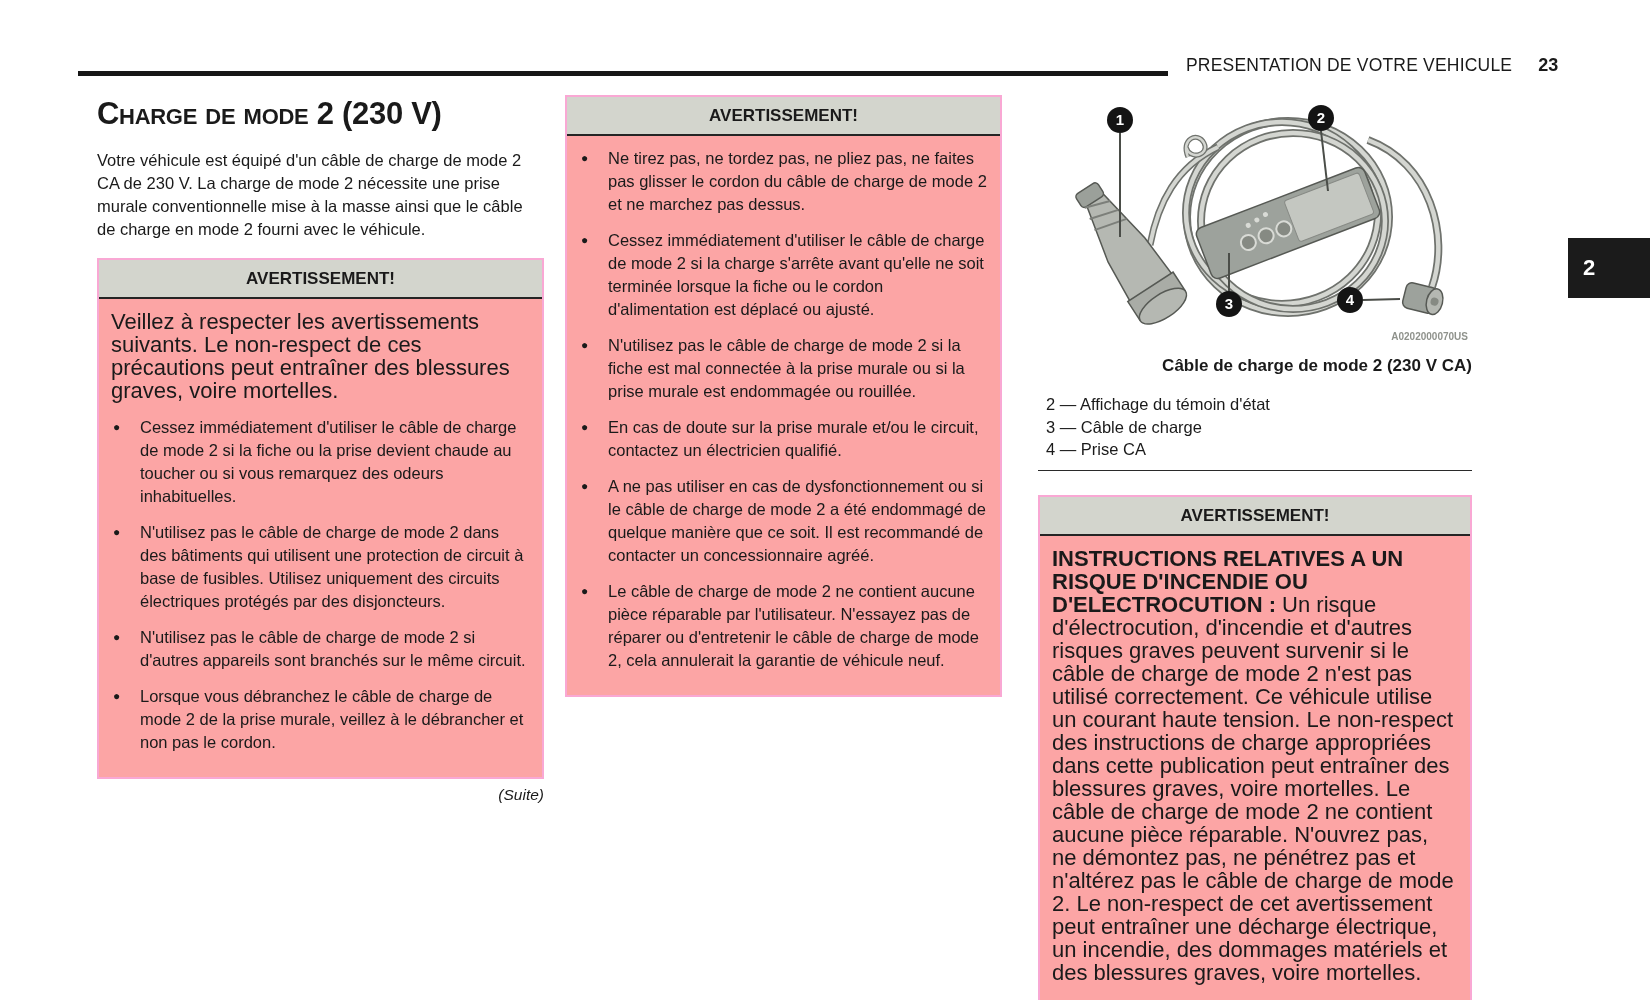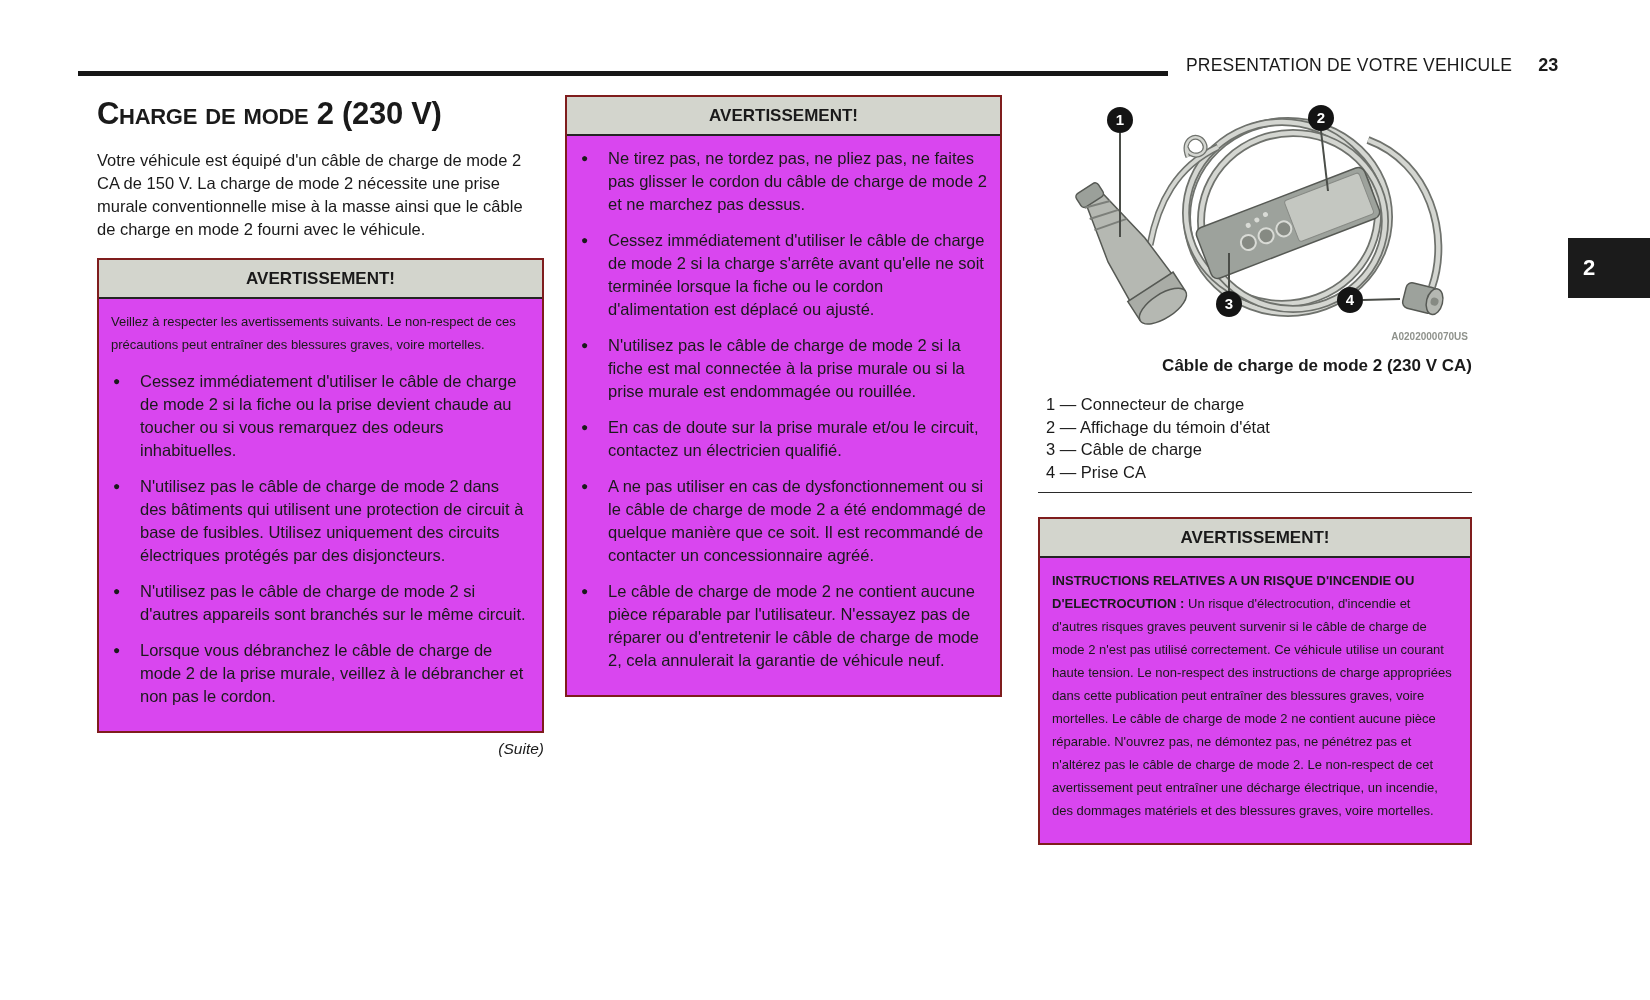--- a/index.html
+++ b/index.html
@@ -24,26 +24,26 @@
   .col-mid    { left: 565px; width: 437px; }
   .col-right  { left: 1038px; width: 434px; }
 
   h1.sec-heading { font-variant: small-caps; font-weight: bold; font-size: 31px;
                    letter-spacing: -0.3px; line-height: 34px; margin: 2px 0 18px 0; }
 
   p.body-text { font-size: 16.5px; line-height: 23px; }
   .intro { margin-bottom: 17px; }
 
   
-  .warnbox { border: 2px solid #7f1d1d; background: #d946ef; }
+  .warnbox { border: 2px solid #f9a8d4; background: #fca5a5; }
   .warnbox-header { background: #d3d5cd; border-bottom: 2px solid #242424;
                     text-align: center; font-weight: bold; font-size: 17px;
                     padding: 9px 4px 8px 4px; }
   .warnbox-body { padding: 11px 12px 21px 12px; }
-  .warnbox-body p.lead { font-size: 13px; line-height: 23px; margin-bottom: 14px; }
+  .warnbox-body p.lead { font-size: 22px; line-height: 23px; margin-bottom: 14px; }
   ul.warn-list { list-style: none; }
   ul.warn-list li { position: relative; padding-left: 29px; font-size: 16.5px;
                     line-height: 23px; margin-bottom: 13px; }
   ul.warn-list li:last-child { margin-bottom: 2px; }
   ul.warn-list li::before { content: "●"; position: absolute; left: 2px; top: 0px;
                             font-size: 12px; line-height: 23px; }
   .suite { text-align: right; font-style: italic; font-size: 15.5px; margin-top: 7px; }
 
   
   .figure-svg { display: block; }
@@ -63,21 +63,21 @@
   <div class="header-title">PRESENTATION DE VOTRE VEHICULE</div>
   <div class="header-pagenum">23</div>
 </div>
 
 <div class="section-tab">
   <span>2</span>
 </div>
 
 <div class="col col-left">
   <h1 class="sec-heading">Charge de mode 2 (230 V)</h1>
-  <p class="body-text intro">Votre véhicule est équipé d'un câble de charge de mode 2 CA de 150 V. La charge de mode 2 nécessite une prise murale conventionnelle mise à la masse ainsi que le câble de charge en mode 2 fourni avec le véhicule.</p>
+  <p class="body-text intro">Votre véhicule est équipé d'un câble de charge de mode 2 CA de 230 V. La charge de mode 2 nécessite une prise murale conventionnelle mise à la masse ainsi que le câble de charge en mode 2 fourni avec le véhicule.</p>
 
   <div class="warnbox">
     <div class="warnbox-header">AVERTISSEMENT!</div>
     <div class="warnbox-body">
       <p class="lead">Veillez à respecter les avertissements suivants. Le non-respect de ces précautions peut entraîner des blessures graves, voire mortelles.</p>
       <ul class="warn-list">
           <li>Cessez immédiatement d'utiliser le câble de charge de mode 2 si la fiche ou la prise devient chaude au toucher ou si vous remarquez des odeurs inhabituelles.</li>
           <li>N'utilisez pas le câble de charge de mode 2 dans des bâtiments qui utilisent une protection de circuit à base de fusibles. Utilisez uniquement des circuits électriques protégés par des disjoncteurs.</li>
           <li>N'utilisez pas le câble de charge de mode 2 si d'autres appareils sont branchés sur le même circuit.</li>
           <li>Lorsque vous débranchez le câble de charge de mode 2 de la prise murale, veillez à le débrancher et non pas le cordon.</li>
@@ -167,21 +167,20 @@
       <circle cx="312" cy="205" r="13" fill="#141414"></circle>
       <text x="312" y="205" dy="0.36em" text-anchor="middle" fill="#ffffff" font-size="15" font-weight="bold" font-family="Liberation Sans, sans-serif">4</text>
     </g>
 
     <text x="430" y="245" text-anchor="end" fill="#8f928c" font-size="10" font-weight="bold" font-family="Liberation Sans, sans-serif">A0202000070US</text>
   </svg>
 
   <div class="fig-caption">Câble de charge de mode 2 (230 V CA)</div>
 
   <ul class="legend-list">
-      <li>1 — Connecteur de charge</li>
       <li>2 — Affichage du témoin d'état</li>
       <li>3 — Câble de charge</li>
       <li>4 — Prise CA</li>
     </ul>
   <hr class="legend-rule">
 
   <div class="warnbox warnbox-right">
     <div class="warnbox-header">AVERTISSEMENT!</div>
     <div class="warnbox-body">
       <p class="lead"><strong>INSTRUCTIONS RELATIVES A UN RISQUE D'INCENDIE OU D'ELECTROCUTION :</strong><span> Un risque d'électrocution, d'incendie et d'autres risques graves peuvent survenir si le câble de charge de mode 2 n'est pas utilisé correctement. Ce véhicule utilise un courant haute tension. Le non-respect des instructions de charge appropriées dans cette publication peut entraîner des blessures graves, voire mortelles. Le câble de charge de mode 2 ne contient aucune pièce réparable. N'ouvrez pas, ne démontez pas, ne pénétrez pas et n'altérez pas le câble de charge de mode 2. Le non-respect de cet avertissement peut entraîner une décharge électrique, un incendie, des dommages matériels et des blessures graves, voire mortelles.</span></p>

